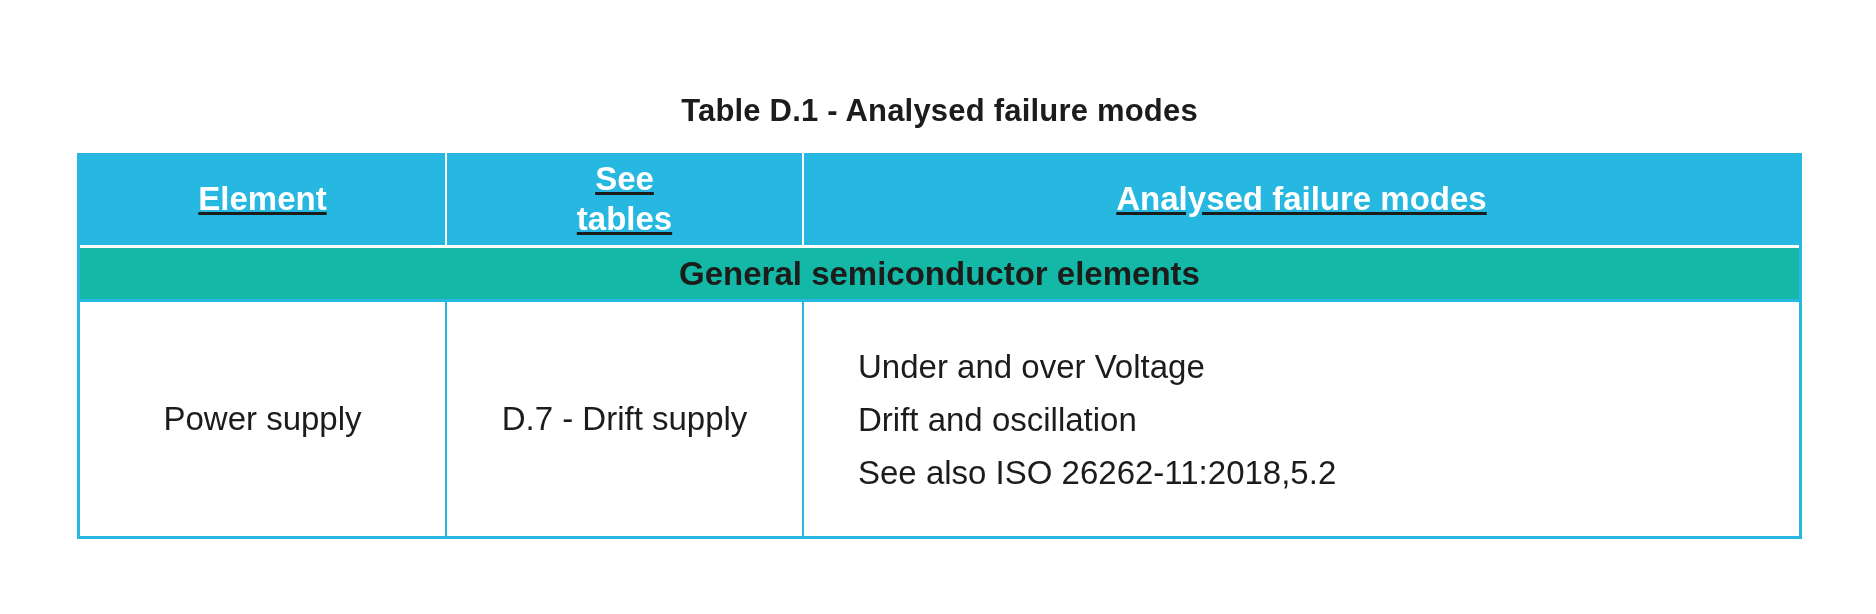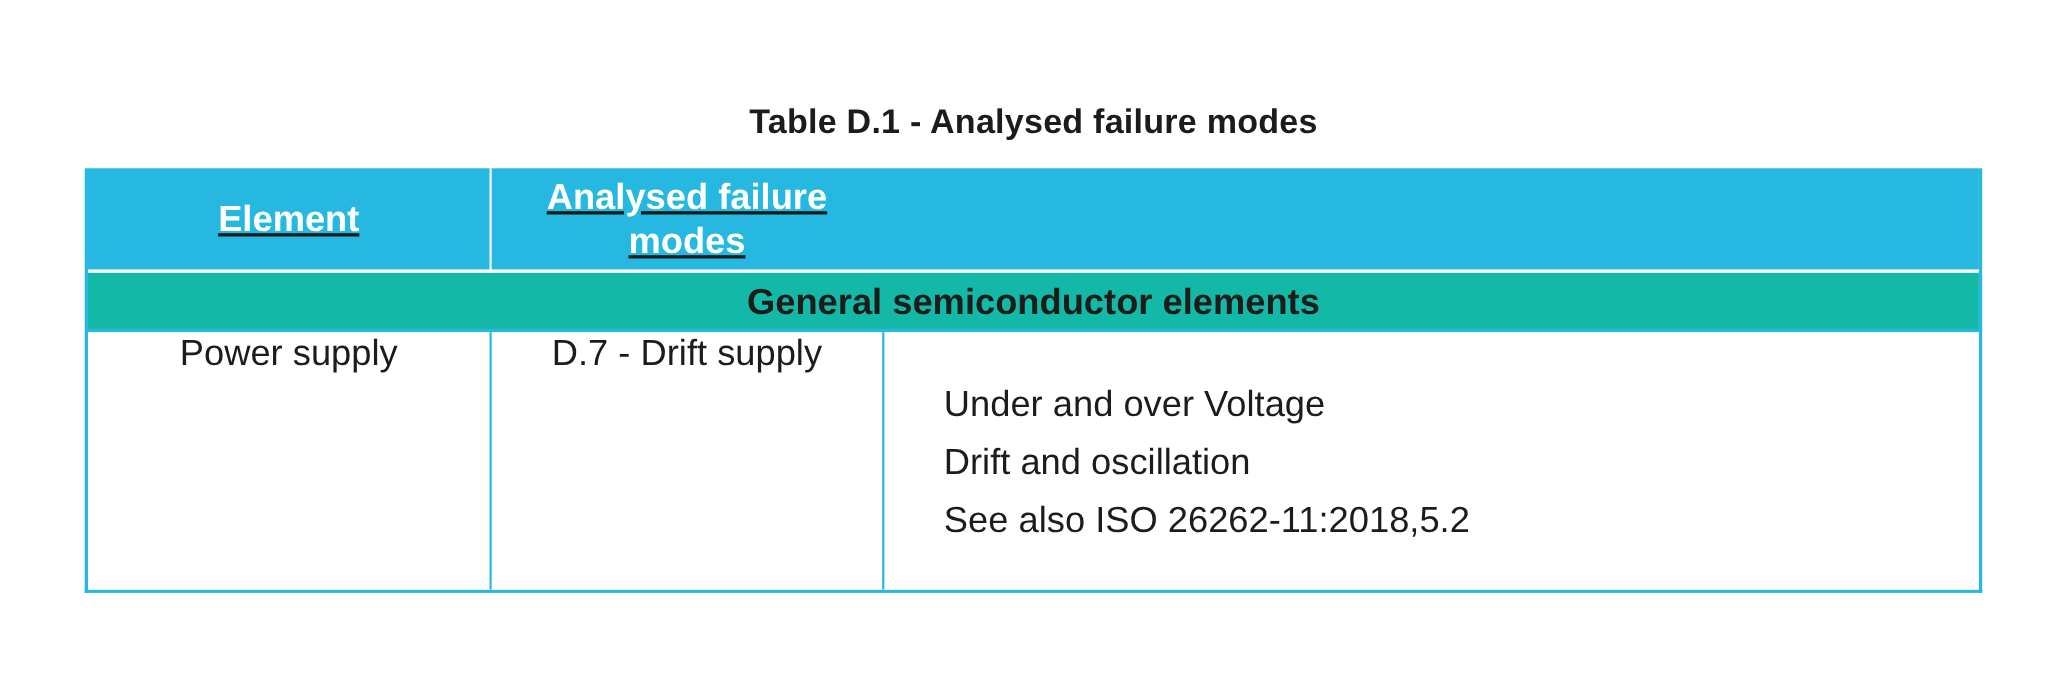--- a/index.html
+++ b/index.html
@@ -73,21 +73,21 @@
     color: #1c1c1a;
   }
   .body-row {
     display: grid;
     grid-template-columns: 365px 357px 1fr;
     height: 234px;
     background: #ffffff;
   }
   .body-cell {
     display: flex;
-    align-items: flex-start;
+    align-items: center;
     justify-content: center;
     font-size: 33px;
     color: #1c1c1a;
   }
   .body-cell + .body-cell {
     border-left: 2px solid #26b8e0;
   }
   .body-cell.modes {
     flex-direction: column;
     align-items: flex-start;
@@ -107,20 +107,24 @@
 
   <div class="doc-title">Table D.1 - Analysed failure modes</div>
 
   <div class="fm-table">
 
     <div class="header-row">
       <div class="header-cell">
         <span>Element</span>
       </div>
       <div class="header-cell">
+        <span>See</span>
+        <span>tables</span>
+      </div>
+      <div class="header-cell">
         <span>Analysed failure modes</span>
       </div>
     </div>
 
     <div class="section-row">
       <span>General semiconductor elements</span>
     </div>
 
     <div class="body-row">
       <div class="body-cell">

